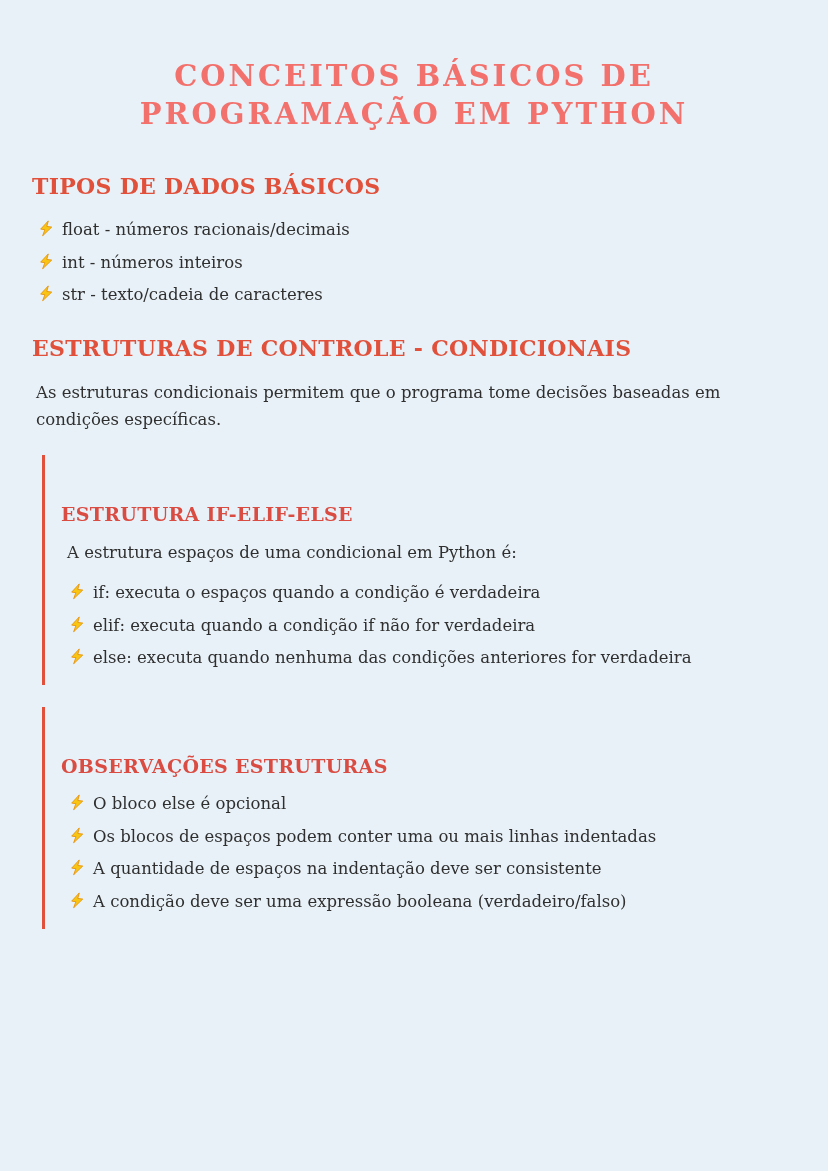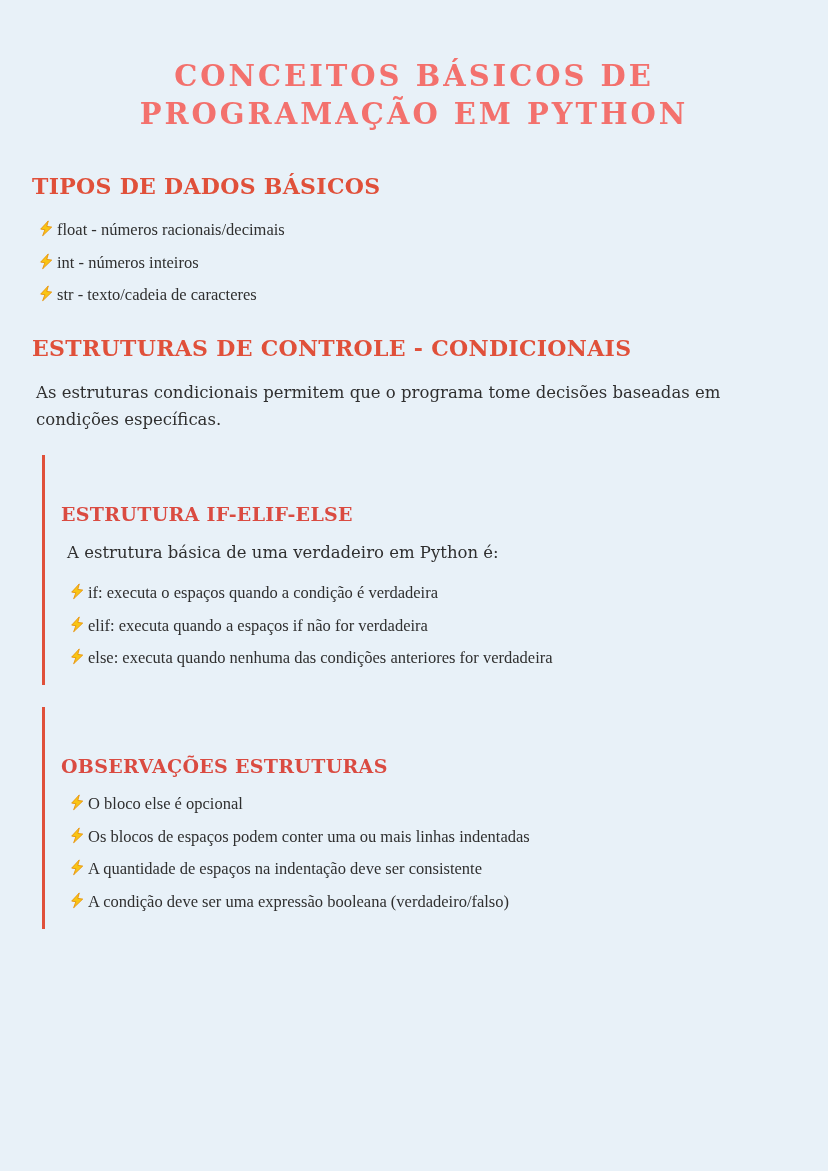--- a/index.html
+++ b/index.html
@@ -50,25 +50,24 @@
     max-width: 762px;
     margin: 0 0 16px 4px;
   }
   .bullet-list {
     list-style: none;
     margin: 0 0 10px 6px;
   }
   .bullet-item {
     display: flex;
     align-items: flex-start;
-    gap: 2px;
+    gap: 7px;
     font-size: 16.5px;
     line-height: 1.6;
     margin-bottom: 6px;
-    font-family: Liberation Serif, serif;
   }
   .bolt {
     width: 17px;
     height: 17px;
     flex: 0 0 auto;
     margin-top: 3px;
     transform: rotate(8deg);
   }
   .bolt path {
     fill: var(--bolt);
@@ -122,33 +121,33 @@
       </li>
     </ul>
   </div>
 
   <div class="section">
     <h2 class="section-heading">ESTRUTURAS DE CONTROLE - CONDICIONAIS</h2>
     <p class="paragraph">As estruturas condicionais permitem que o programa tome decisões baseadas em condições específicas.</p>
 
     <div class="subsection">
       <h3 class="subsection-heading">ESTRUTURA IF-ELIF-ELSE</h3>
-      <p class="paragraph">A estrutura básica de uma verdadeiro em Python é:</p>
+      <p class="paragraph">A estrutura espaços de uma condicional em Python é:</p>
       <ul class="bullet-list">
         <li class="bullet-item">
           <svg class="bolt" viewBox="0 0 24 24">
               <path d="M13 1 L4 14 h6 l-2 9 L19 9 h-7 z"></path>
             </svg>
           <span>if: executa o espaços quando a condição é verdadeira</span>
         </li>
         <li class="bullet-item">
           <svg class="bolt" viewBox="0 0 24 24">
               <path d="M13 1 L4 14 h6 l-2 9 L19 9 h-7 z"></path>
             </svg>
-          <span>elif: executa quando a espaços if não for verdadeira</span>
+          <span>elif: executa quando a condição if não for verdadeira</span>
         </li>
         <li class="bullet-item">
           <svg class="bolt" viewBox="0 0 24 24">
               <path d="M13 1 L4 14 h6 l-2 9 L19 9 h-7 z"></path>
             </svg>
           <span>else: executa quando nenhuma das condições anteriores for verdadeira</span>
         </li>
       </ul>
     </div>
 

